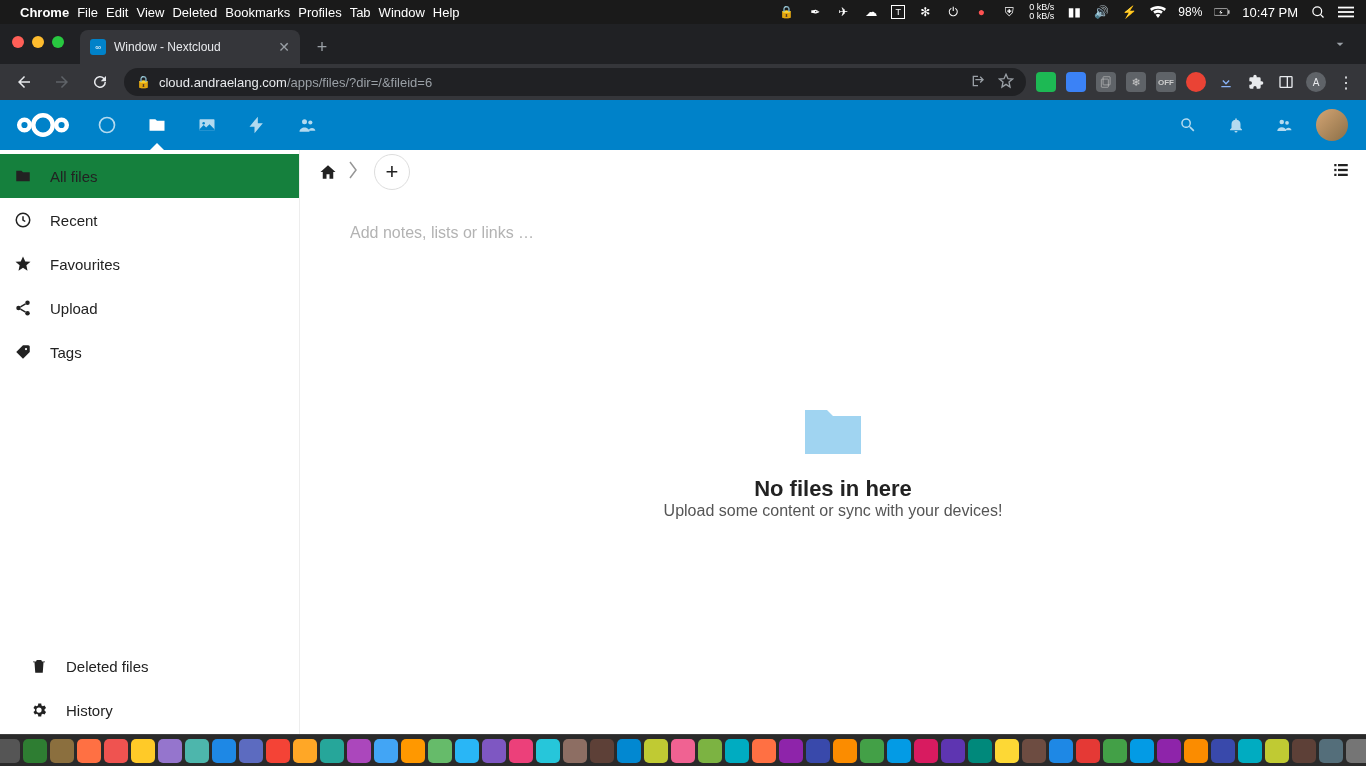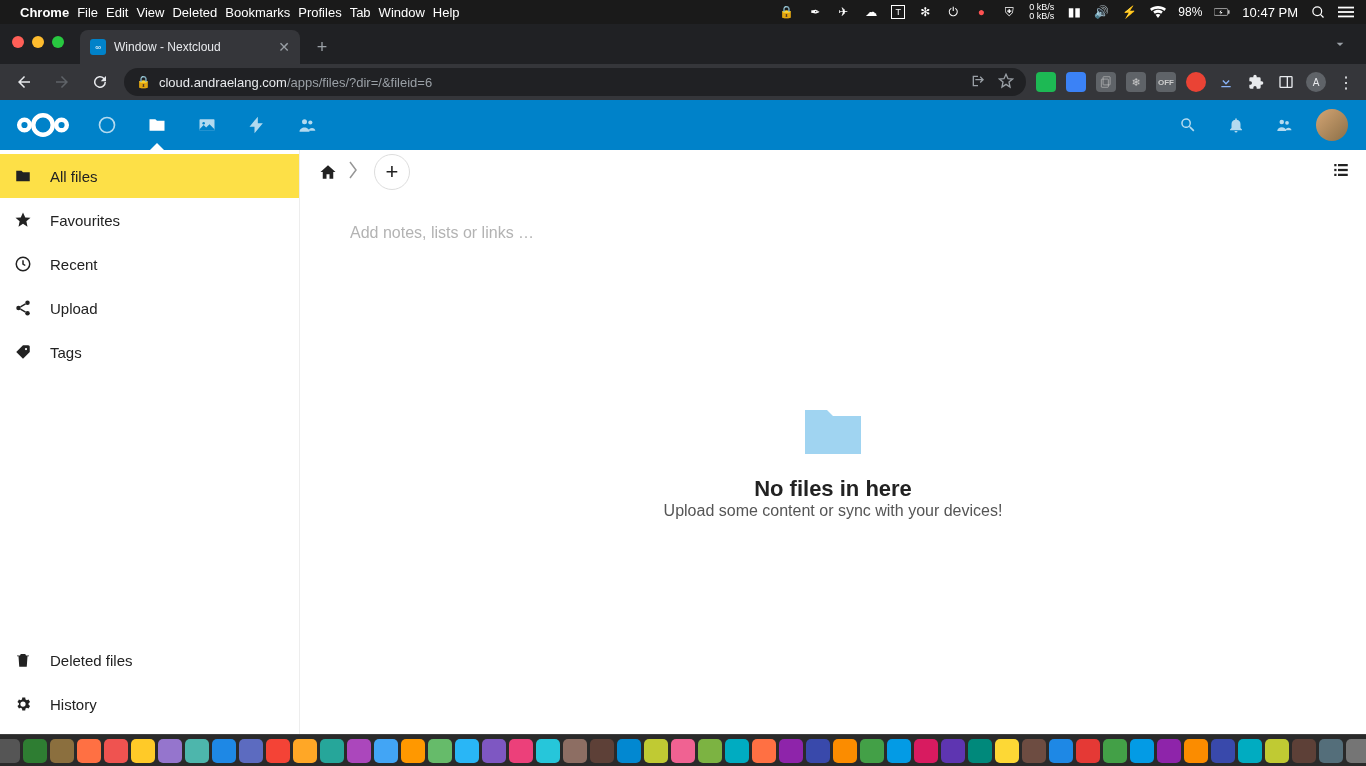--- a/index.html
+++ b/index.html
@@ -62,23 +62,23 @@
 .nc-nav-item.active::after { content: ""; position: absolute; bottom: -1px; left: 50%; transform: translateX(-50%); width: 0; height: 0; border-left: 8px solid transparent; border-right: 8px solid transparent; border-bottom: 8px solid #fff; }
 .nc-header-right { margin-left: auto; display: flex; align-items: center; gap: 4px; }
 .nc-header-right .hicon { width: 44px; height: 44px; display: flex; align-items: center; justify-content: center; cursor: pointer; }
 .nc-header-right .hicon svg { fill: rgba(255,255,255,0.7); width: 18px; height: 18px; }
 .nc-header-right .avatar { width: 32px; height: 32px; border-radius: 50%; background: linear-gradient(135deg, #d4a574, #8b6f47); margin-left: 6px; margin-right: 6px; cursor: pointer; }
 
 .nc-body { flex: 1; display: flex; background: #fff; }
 .nc-sidebar { width: 300px; border-right: 1px solid #ededed; display: flex; flex-direction: column; background: #fff; }
 .nc-sidebar-list { flex: 1; padding-top: 4px; }
 .nc-sidebar-item { height: 44px; display: flex; align-items: center; padding: 0 14px; gap: 18px; cursor: pointer; color: #222; font-size: 15px; }
-.nc-sidebar-item.active { background: #fde047; }
+.nc-sidebar-item.active { background: #15803d; }
 .nc-sidebar-item svg { width: 18px; height: 18px; fill: #222; flex-shrink: 0; }
-.nc-sidebar-bottom { padding-bottom: 8px; }
+.nc-sidebar-bottom { padding-bottom: 2px; margin-left: 16px; }
 
 .nc-main { flex: 1; display: flex; flex-direction: column; position: relative; }
 .nc-breadcrumb { height: 44px; display: flex; align-items: center; padding: 0 16px; gap: 8px; }
 .nc-breadcrumb .home { width: 24px; height: 24px; display: flex; align-items: center; justify-content: center; cursor: pointer; }
 .nc-breadcrumb .home svg { width: 18px; height: 18px; fill: #222; }
 .nc-breadcrumb .sep svg { width: 10px; height: 18px; fill: #969696; }
 .nc-breadcrumb .add-btn { width: 36px; height: 36px; border-radius: 50%; border: 1px solid #ddd; display: flex; align-items: center; justify-content: center; cursor: pointer; margin-left: 8px; font-size: 22px; color: #222; background: #fff; }
 .nc-breadcrumb .view-toggle { margin-left: auto; cursor: pointer; }
 .nc-breadcrumb .view-toggle svg { width: 18px; height: 18px; fill: #222; }
 
@@ -304,30 +304,30 @@
     <div class="nc-sidebar">
       <div class="nc-sidebar-list">
         <div class="nc-sidebar-item active">
           <svg viewBox="0 0 24 24">
               <path d="M3 5h7l2 2h9v12H3z"></path>
             </svg>
           <span>All files</span>
         </div>
         <div class="nc-sidebar-item">
           <svg viewBox="0 0 24 24">
-              <path d="M12 2l3 6.5 7 .5-5.5 4.5L18 21l-6-4-6 4 1.5-7.5L2 9l7-.5L12 2z"></path>
-            </svg>
-          <span>Favourites</span>
-        </div>
-        <div class="nc-sidebar-item">
-          <svg viewBox="0 0 24 24">
               <circle cx="12" cy="12" r="9" fill="none" stroke="#222" stroke-width="2"></circle>
               <path d="M12 7v5l3 2" fill="none" stroke="#222" stroke-width="2"></path>
             </svg>
           <span>Recent</span>
+        </div>
+        <div class="nc-sidebar-item">
+          <svg viewBox="0 0 24 24">
+              <path d="M12 2l3 6.5 7 .5-5.5 4.5L18 21l-6-4-6 4 1.5-7.5L2 9l7-.5L12 2z"></path>
+            </svg>
+          <span>Favourites</span>
         </div>
         <div class="nc-sidebar-item">
           <svg viewBox="0 0 24 24">
               <circle cx="18" cy="5" r="3"></circle>
               <circle cx="6" cy="12" r="3"></circle>
               <circle cx="18" cy="19" r="3"></circle>
               <path d="M8.6 10.6l6.8-4M8.6 13.4l6.8 4" stroke="#222" stroke-width="2"></path>
             </svg>
           <span>Upload</span>
         </div>

